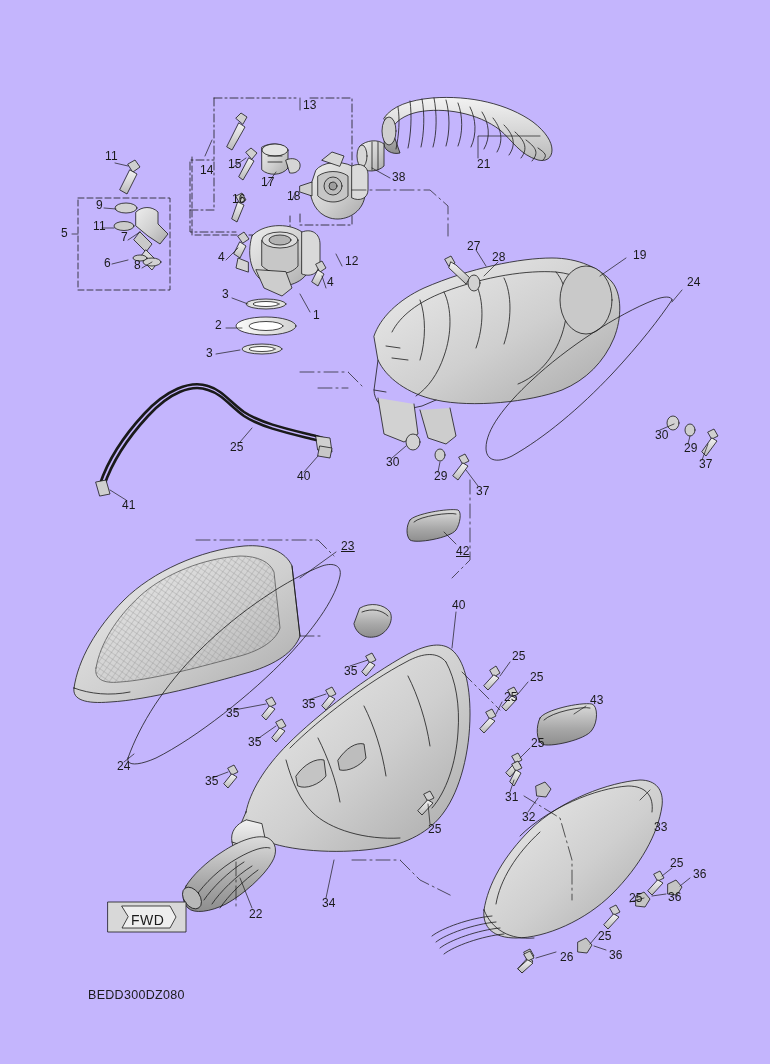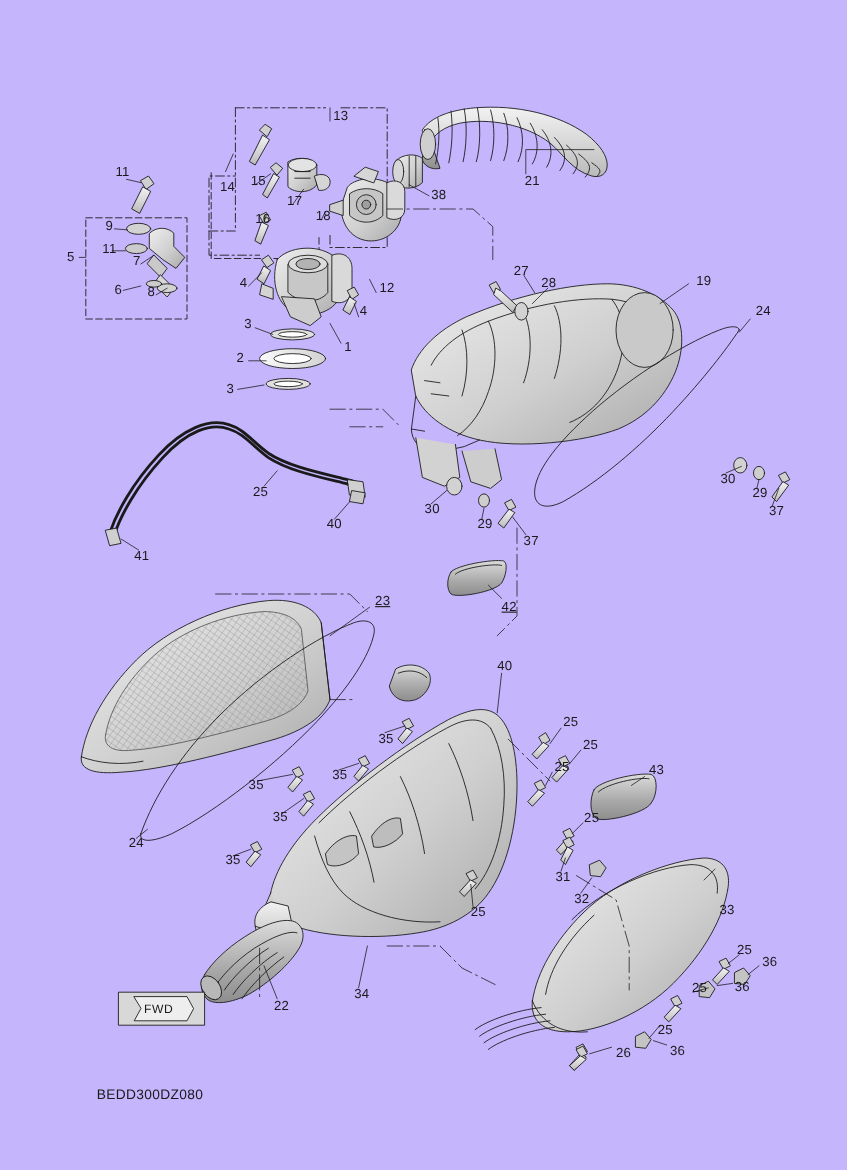--- a/index.html
+++ b/index.html
@@ -36,21 +36,21 @@
     position: absolute;
     font-family: "Liberation Sans", sans-serif;
     font-size: 12.5px;
     color: #1a1a1a;
     letter-spacing: 0.3px;
     white-space: nowrap;
   }
   .fwd-label {
     position: absolute;
     font-family: "Liberation Sans", sans-serif;
-    font-size: 11px;
+    font-size: 14px;
     color: #1a1a1a;
     letter-spacing: 0.5px;
   }
 </style>
 </head>
 <body>
 
 <div id="page">
 
   <svg id="svg-diagram" viewBox="0 0 770 1064" xmlns="http://www.w3.org/2000/svg">

